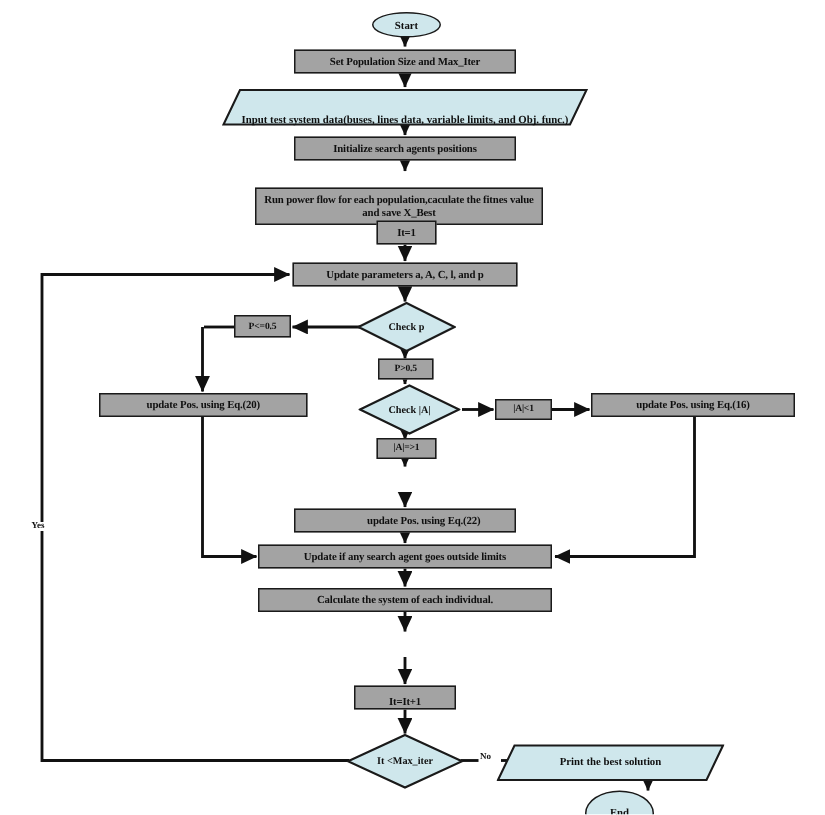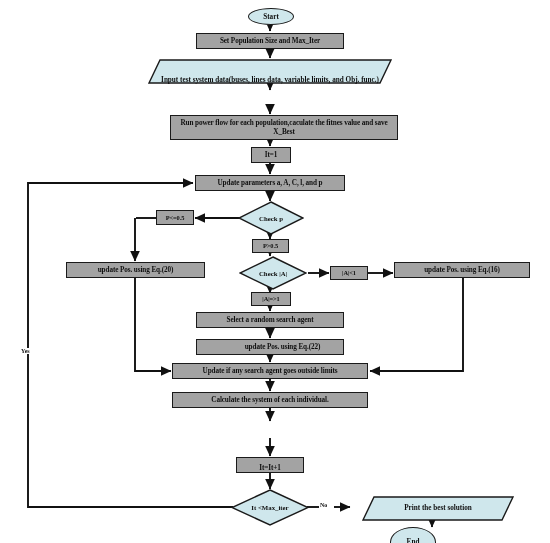--- a/index.html
+++ b/index.html
@@ -173,22 +173,25 @@
     <span>Set Population Size  and Max_Iter</span>
   </div>
 
   <div class="io-wrap" style="left:148px; top:59px; width:244px; height:42px;">
     <svg width="244" height="25" viewBox="0 0 244 25">
       <polygon points="12,1 243,1 232,24 1,24" fill="#cfe7ec" stroke="#1a1a1a" stroke-width="1.4"></polygon>
     </svg>
     <div class="io-label">Input test system data(buses, lines data, variable limits, and Obj. func.)</div>
   </div>
 
-
-  <div class="node proc" style="left:170px; top:115px; width:228px; height:25px;">
+  <div class="node proc" style="left:196px; top:91px; width:148px; height:16px;">
+    <span>Initialize search agents positions</span>
+  </div>
+
+  <div class="node proc" style="left:170px; top:125px; width:192px; height:25px;">
     <span>Run power flow for each population,caculate the fitnes value and save X_Best</span>
   </div>
 
   <div class="node proc" style="left:251px; top:147px; width:40px; height:16px;">
     <span>It=1</span>
   </div>
 
   <div class="node proc" style="left:195px; top:175px; width:150px; height:16px;">
     <span>Update parameters a, A, C, l, and p</span>
   </div>
@@ -224,23 +227,20 @@
   </div>
 
   <div class="node tiny" style="left:251px; top:292px; width:40px; height:14px;">
     <span>|A|=&gt;1</span>
   </div>
 
   <div class="node proc" style="left:394px; top:262px; width:136px; height:16px;">
     <span>update Pos. using Eq.(16)</span>
   </div>
 
-  <div class="node proc" style="left:196px; top:312px; width:148px; height:16px;">
-    <span>Select a random search agent</span>
-  </div>
 
   <div class="node proc" style="left:196px; top:339px; width:148px; height:16px;padding-left:25px;">
     <span>update Pos. using Eq.(22)</span>
   </div>
 
   <div class="node proc" style="left:172px; top:363px; width:196px; height:16px;">
     <span>Update if any search agent goes outside limits</span>
   </div>
 
   <div class="node proc" style="left:172px; top:392px; width:196px; height:16px;">
@@ -252,21 +252,21 @@
     <span>It=It+1</span>
   </div>
 
   <div class="dec-wrap" style="left:231px; top:489px; width:78px; height:37px;">
     <svg width="78" height="37" viewBox="0 0 78 37">
       <polygon points="39,1 77,18.5 39,36 1,18.5" fill="#cfe7ec" stroke="#1a1a1a" stroke-width="1.4"></polygon>
     </svg>
     <div class="dec-label">It &lt;Max_iter</div>
   </div>
 
-  <div class="io-wrap" style="left:362px; top:496px; width:152px; height:25px;">
+  <div class="io-wrap" style="left:331px; top:496px; width:152px; height:25px;">
     <svg width="152" height="25" viewBox="0 0 152 25">
       <polygon points="12,1 151,1 140,24 1,24" fill="#cfe7ec" stroke="#1a1a1a" stroke-width="1.4"></polygon>
     </svg>
     <div class="io-label">Print the best solution</div>
   </div>
 
   <div class="term" style="left:390px; top:527px; width:46px; height:30px;">
     <span>End</span>
   </div>
 

